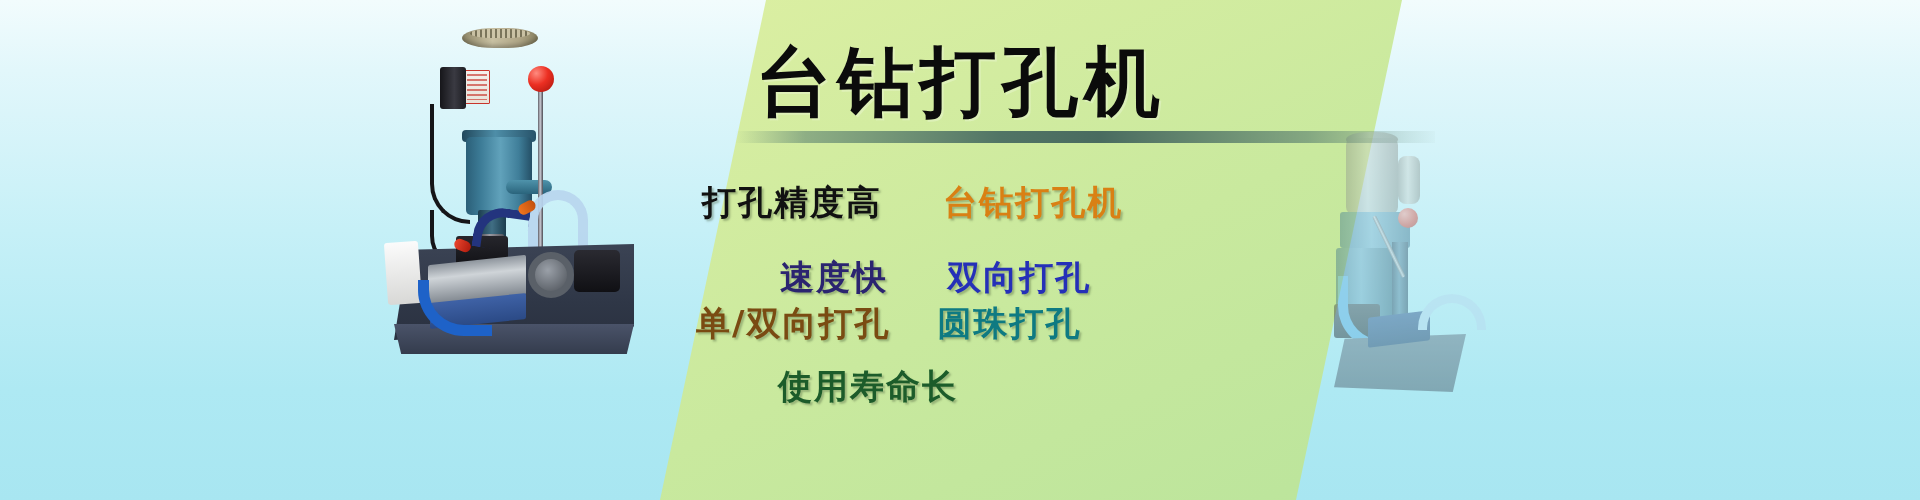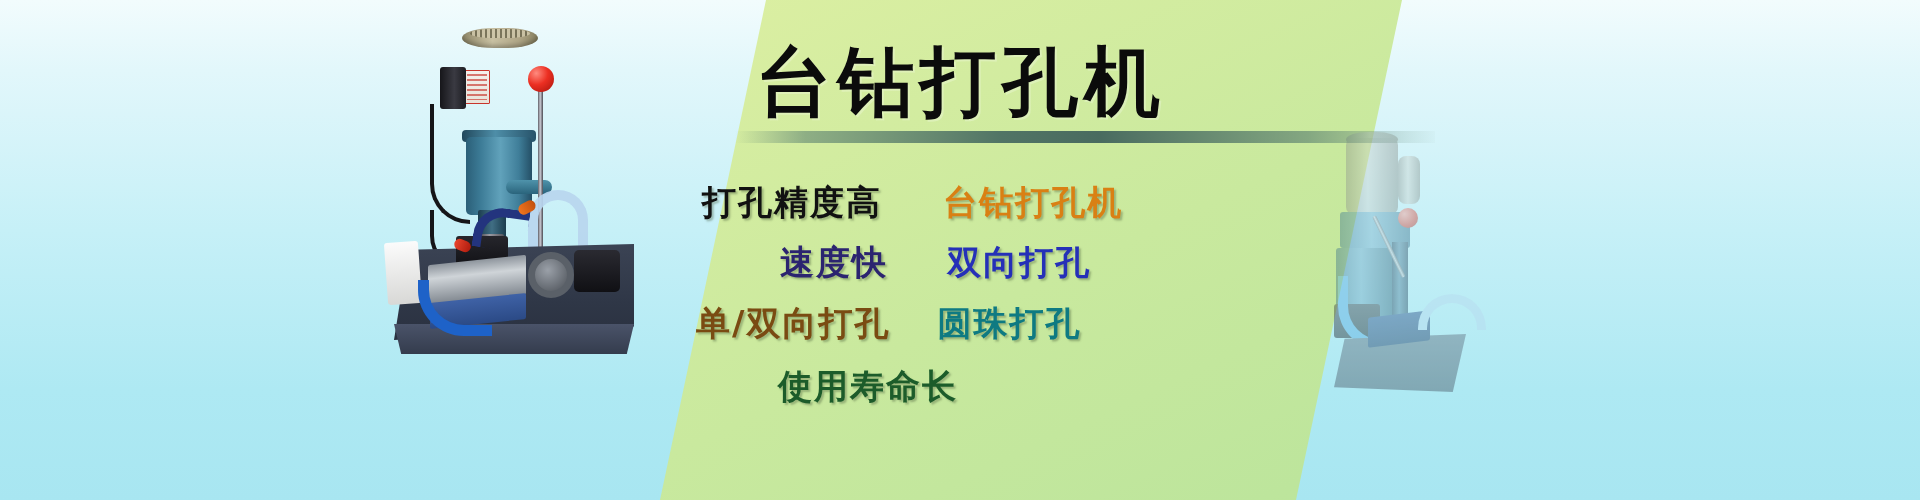--- a/index.html
+++ b/index.html
@@ -84,21 +84,21 @@
   .row2 { left:120px; top:72px; }
   .row3 { left:36px; top:133px; }
   .row4 { left:118px; top:196px; }
 
   .gap-a { display:inline-block; width:50px; }
   .gap-b { display:inline-block; width:48px; }
   .gap-c { display:inline-block; width:36px; }
 
   .c-black  { color:#111111; }
   .c-orange { color:#d98014; }
-  .c-navy   { color:#2b2470; }
+  .c-navy   { color:#2b2470;margin-top:15px; }
   .c-blue   { color:#2530b8; }
   .c-brown  { color:#7a4b12; }
   .c-teal   { color:#0e7a82; }
   .c-green  { color:#1c5c2a; }
 
   
   .machine1 {
     position:absolute;
     left:378px; top:12px;
     width:270px; height:350px;

